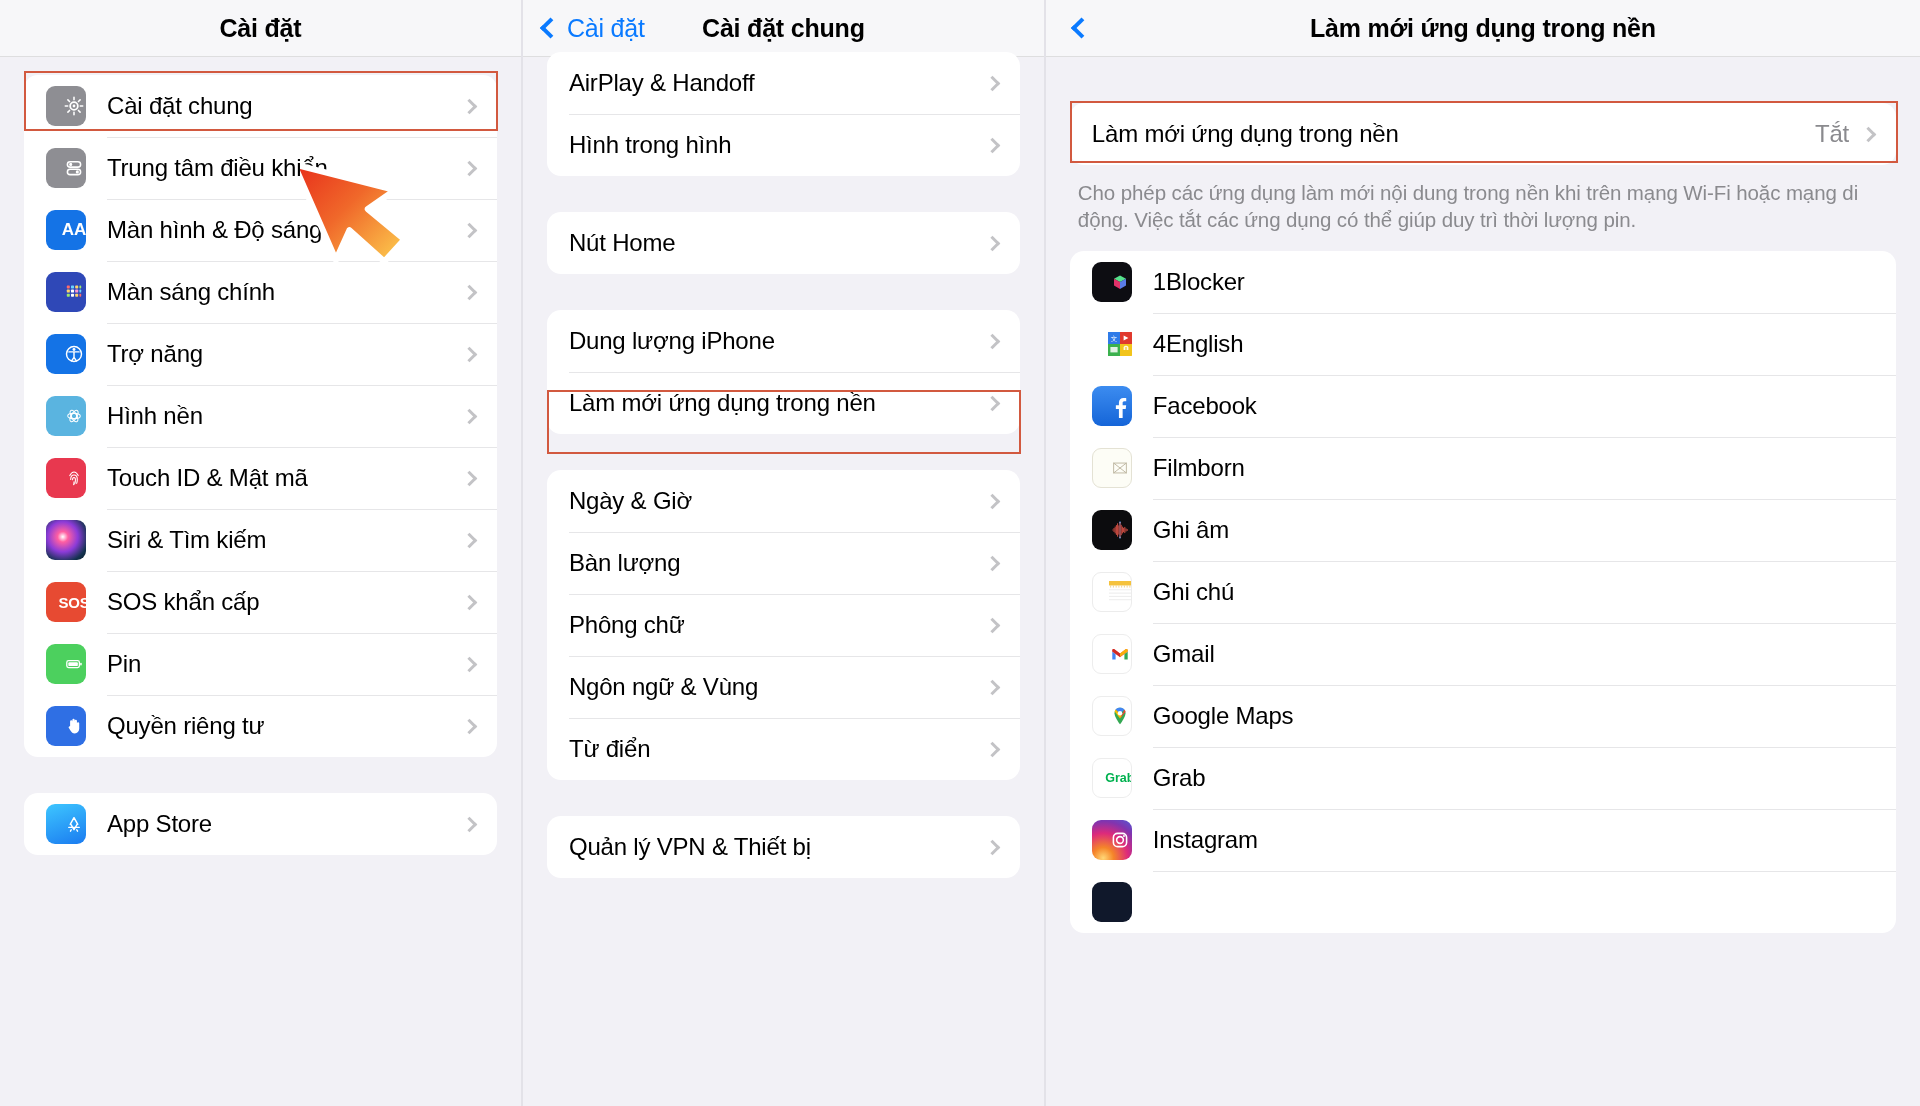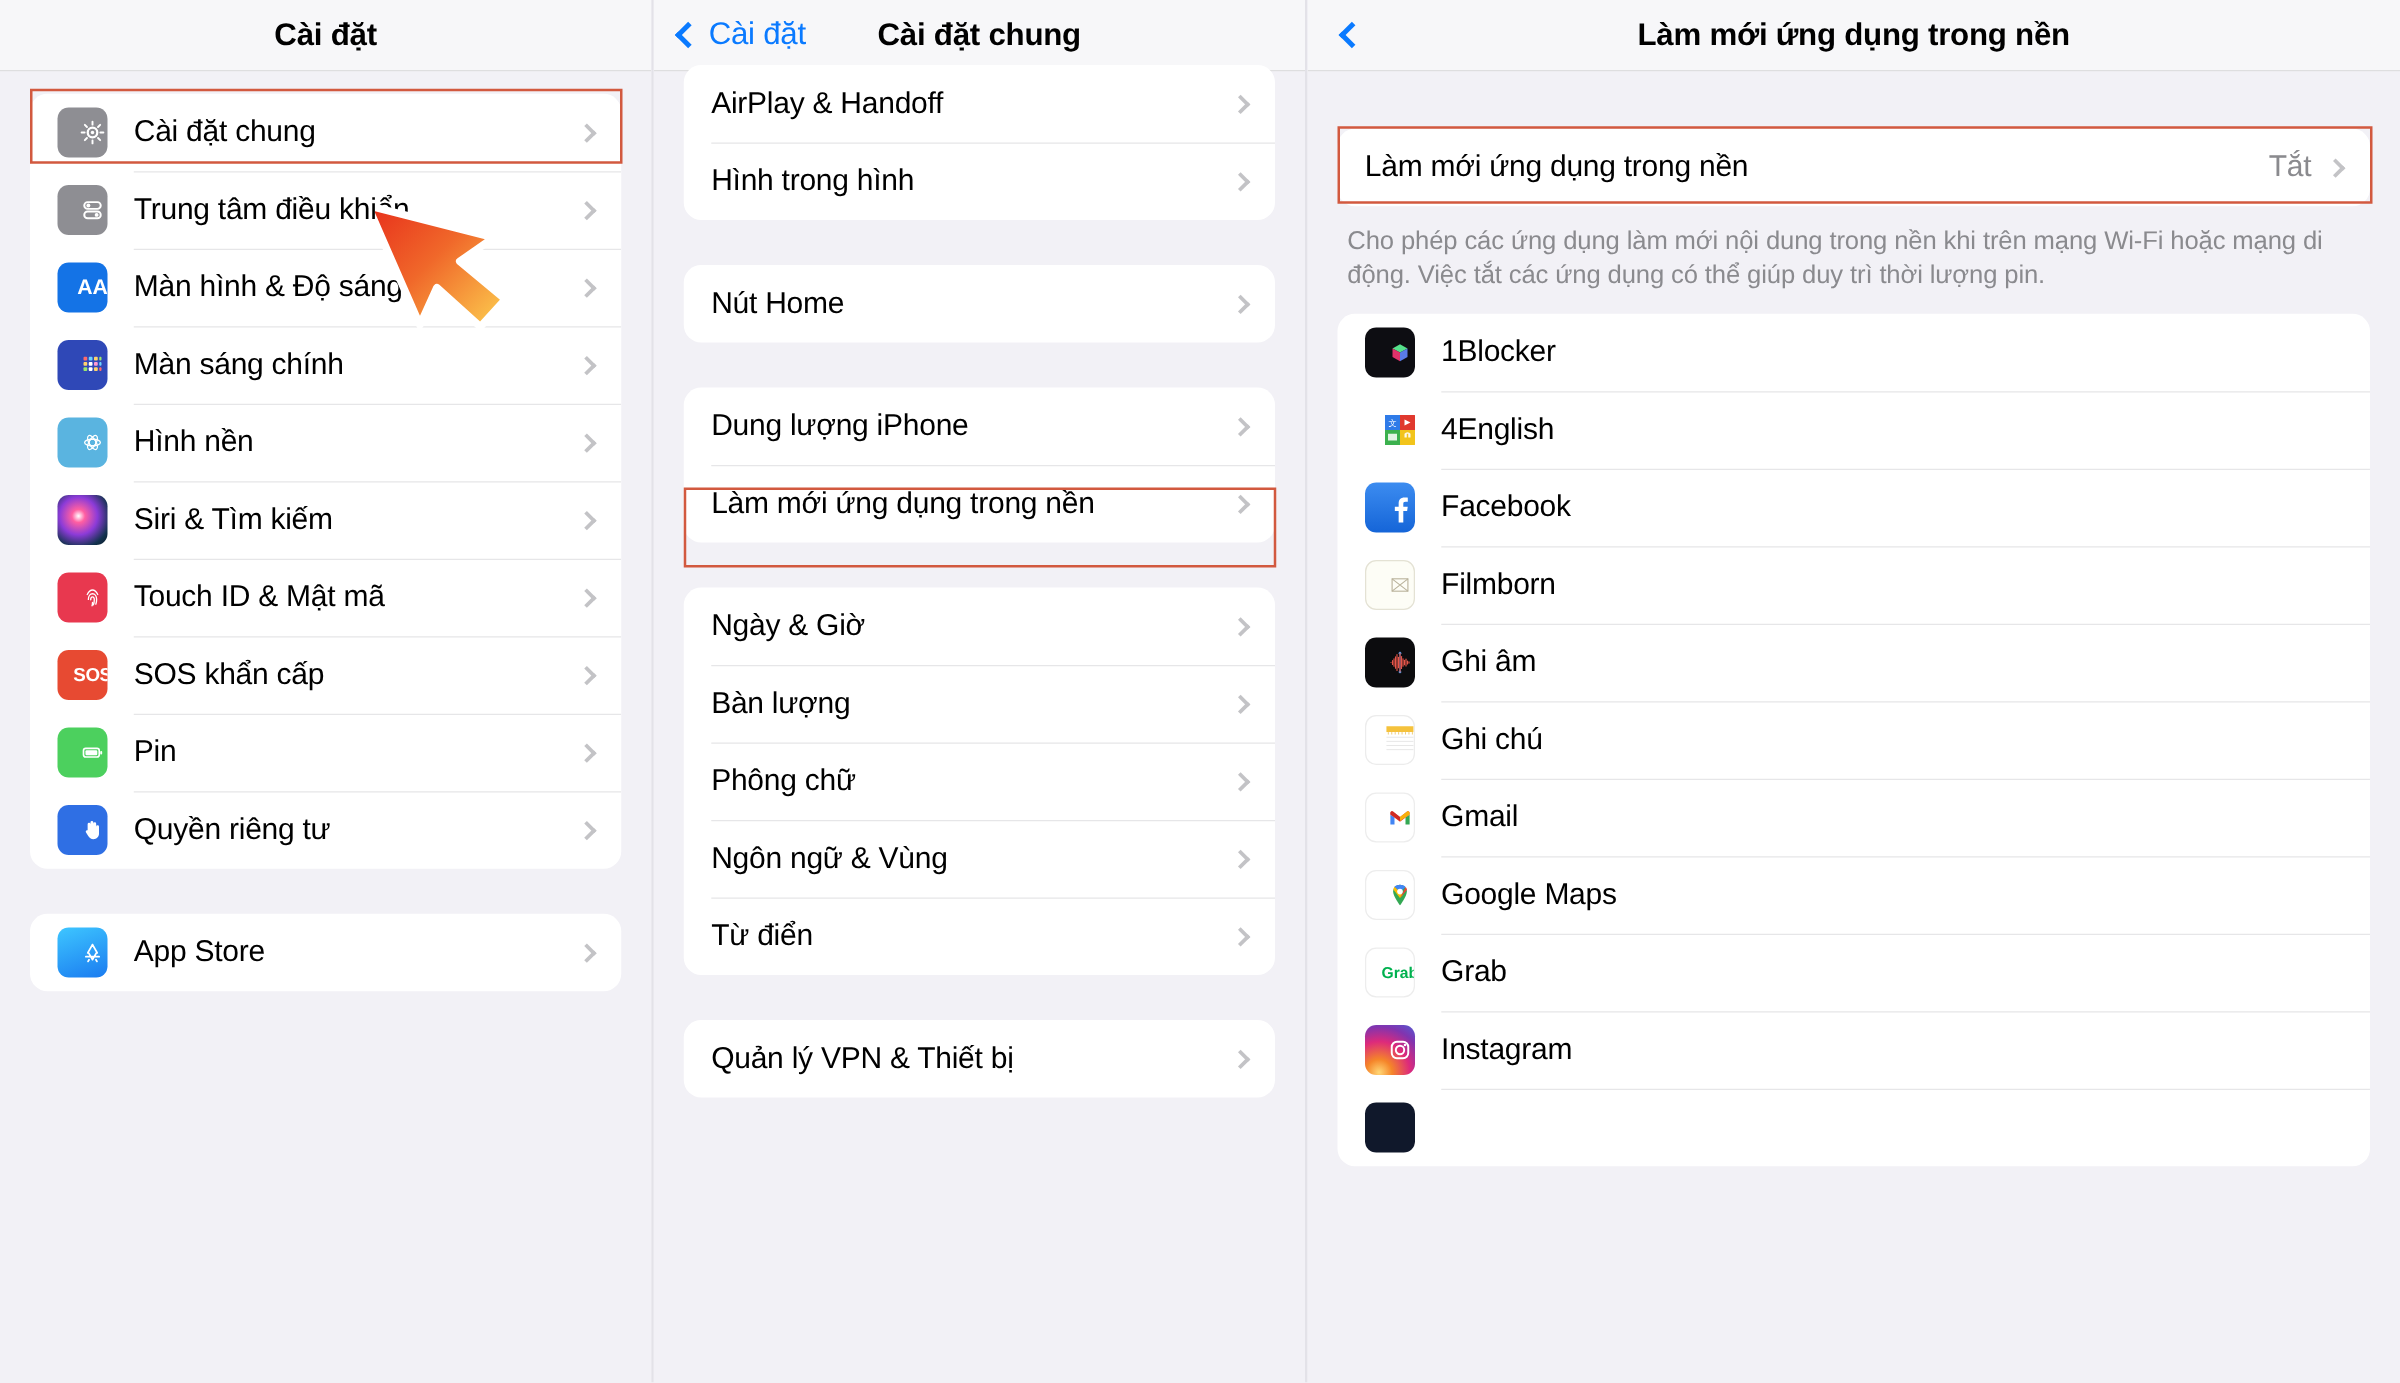--- a/index.html
+++ b/index.html
@@ -183,54 +183,65 @@
                   <rect x="15" y="23" width="5" height="5" rx="1.2" fill="#ffffff"></rect>
                   <rect x="22" y="23" width="5" height="5" rx="1.2" fill="#ffd36b"></rect>
                   <rect x="29" y="23" width="3" height="5" rx="1.2" fill="#ff6b6b"></rect>
               </g>
             </svg>
           </div>
           <div class="row-label">Màn sáng chính</div>
           <div class="chev"></div>
         </div>
 
+        <div class="row with-icon">
+          <div class="app-icon ico-acc">
+            <svg class="tiny-svg" viewBox="0 0 40 40">
+                <circle cx="20" cy="20" r="12.5" fill="none" stroke="#fff" stroke-width="2.4"></circle>
+                <circle cx="20" cy="12.5" r="2.4" fill="#fff"></circle>
+                <path d="M11.5 16.5h17M20 16.5v9M20 25.5l-4 6M20 25.5l4 6" stroke="#fff" stroke-width="2.4" stroke-linecap="round" fill="none"></path>
+              </svg>
+          </div>
+          <div class="row-label">Trợ năng</div>
+          <div class="chev"></div>
+        </div>
 
         <div class="row with-icon">
           <div class="app-icon ico-wall">
             <svg class="tiny-svg" viewBox="0 0 40 40">
                 <g fill="none" stroke="#fff" stroke-width="1.7">
                   <circle cx="20" cy="20" r="4.5"></circle>
                   <ellipse cx="20" cy="20" rx="10.5" ry="4.6"></ellipse>
                   <ellipse cx="20" cy="20" rx="10.5" ry="4.6" transform="rotate(60 20 20)"></ellipse>
                   <ellipse cx="20" cy="20" rx="10.5" ry="4.6" transform="rotate(120 20 20)"></ellipse>
                 </g>
               </svg>
           </div>
           <div class="row-label">Hình nền</div>
           <div class="chev"></div>
         </div>
 
         <div class="row with-icon">
-          <div class="app-icon ico-siri"></div>
-          <div class="row-label">Siri &amp; Tìm kiếm</div>
-          <div class="chev"></div>
-        </div>
-
-        <div class="row with-icon">
           <div class="app-icon ico-touch">
             <svg class="tiny-svg" viewBox="0 0 40 40">
                 <g fill="none" stroke="#fff" stroke-width="1.8" stroke-linecap="round">
                   <path d="M13 16c2-4 5.5-6 7-6s5 2 7 6"></path>
                   <path d="M14.5 22.5c0-4.5 2.4-7.5 5.5-7.5s5.5 3 5.5 7.5c0 2.5-.4 4.6-1.1 6.4"></path>
                   <path d="M17.6 23c0-2.2 1-3.8 2.4-3.8s2.4 1.6 2.4 3.8c0 3-.5 5-1.2 6.8"></path>
                   <path d="M20 26.5c0 2-.2 3.4-.6 4.6"></path>
                 </g>
               </svg>
           </div>
           <div class="row-label">Touch ID &amp; Mật mã</div>
+          <div class="chev"></div>
+        </div>
+
+        <div class="row with-icon">
+          <div class="app-icon ico-siri"></div>
+          <div class="row-label">Siri &amp; Tìm kiếm</div>
           <div class="chev"></div>
         </div>
 
         <div class="row with-icon">
           <div class="app-icon ico-sos">SOS</div>
           <div class="row-label">SOS khẩn cấp</div>
           <div class="chev"></div>
         </div>
 
 

